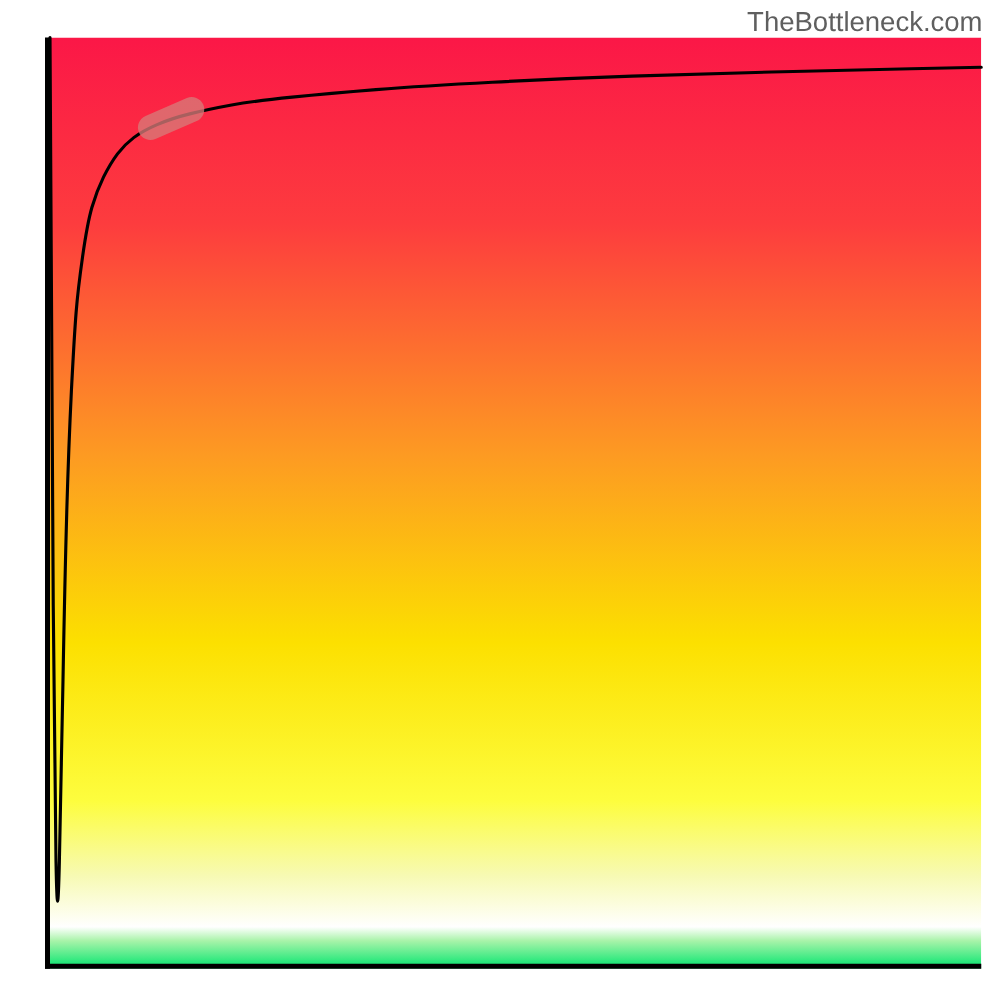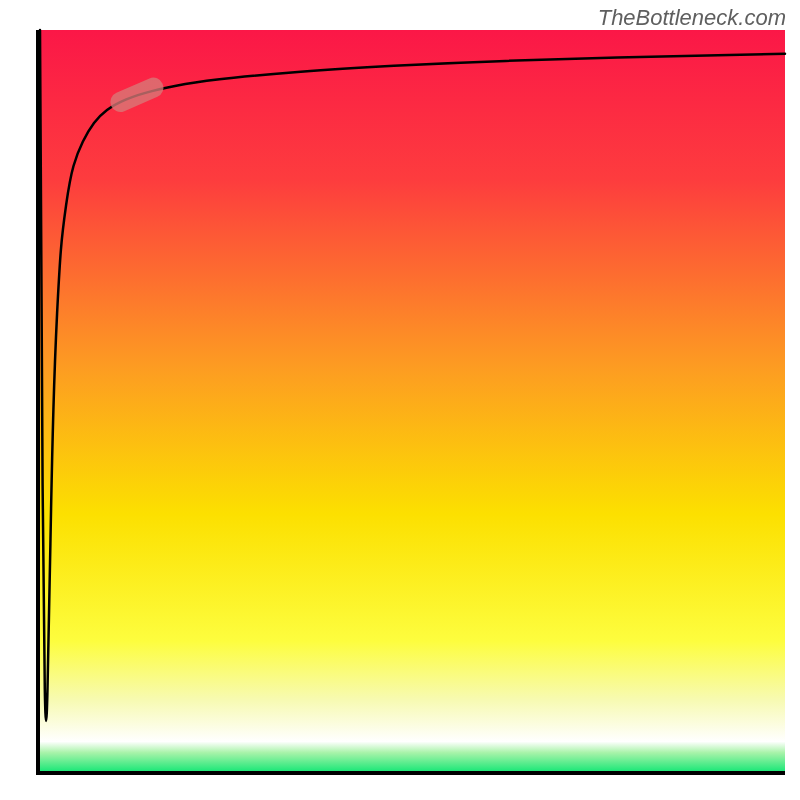--- a/index.html
+++ b/index.html
@@ -8,21 +8,20 @@
     width: 800px;
     height: 800px;
     overflow: hidden;
     font-family: Arial, Helvetica, sans-serif;
     background: #ffffff;
   }
   .stage {
     position: relative;
     width: 800px;
     height: 635px;
-    font-style: italic;
   }
   .plot-area {
     position: absolute;
     left: 40px;
     top: 30px;
     width: 745px;
     height: 745px;
   }
   .gradient-fill {
     position: absolute;

